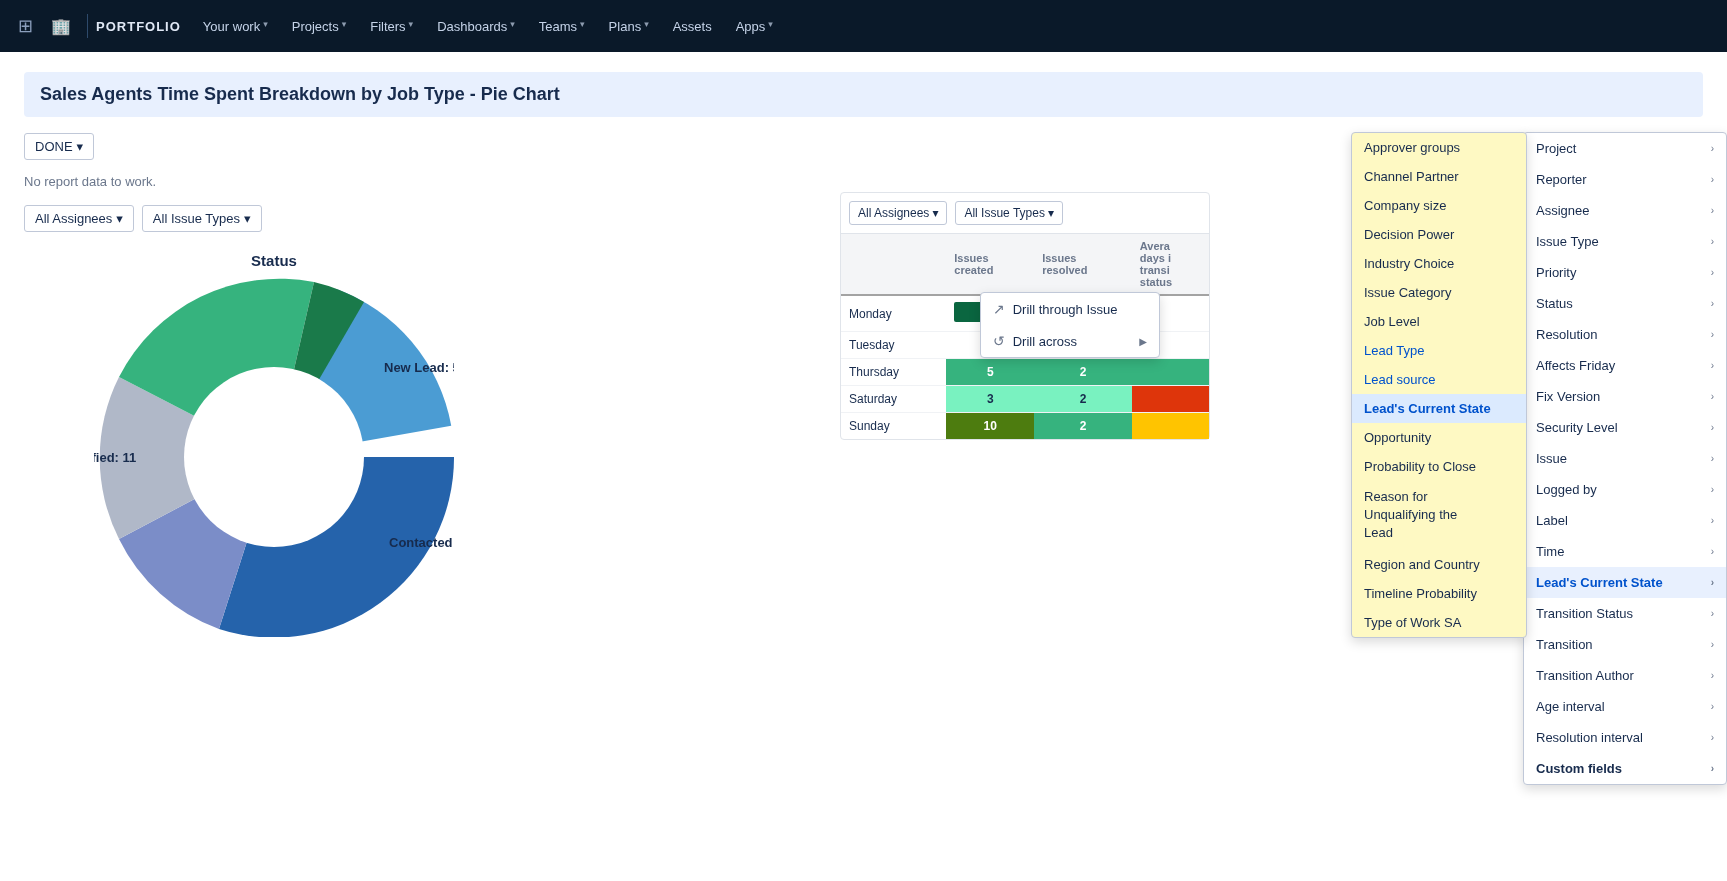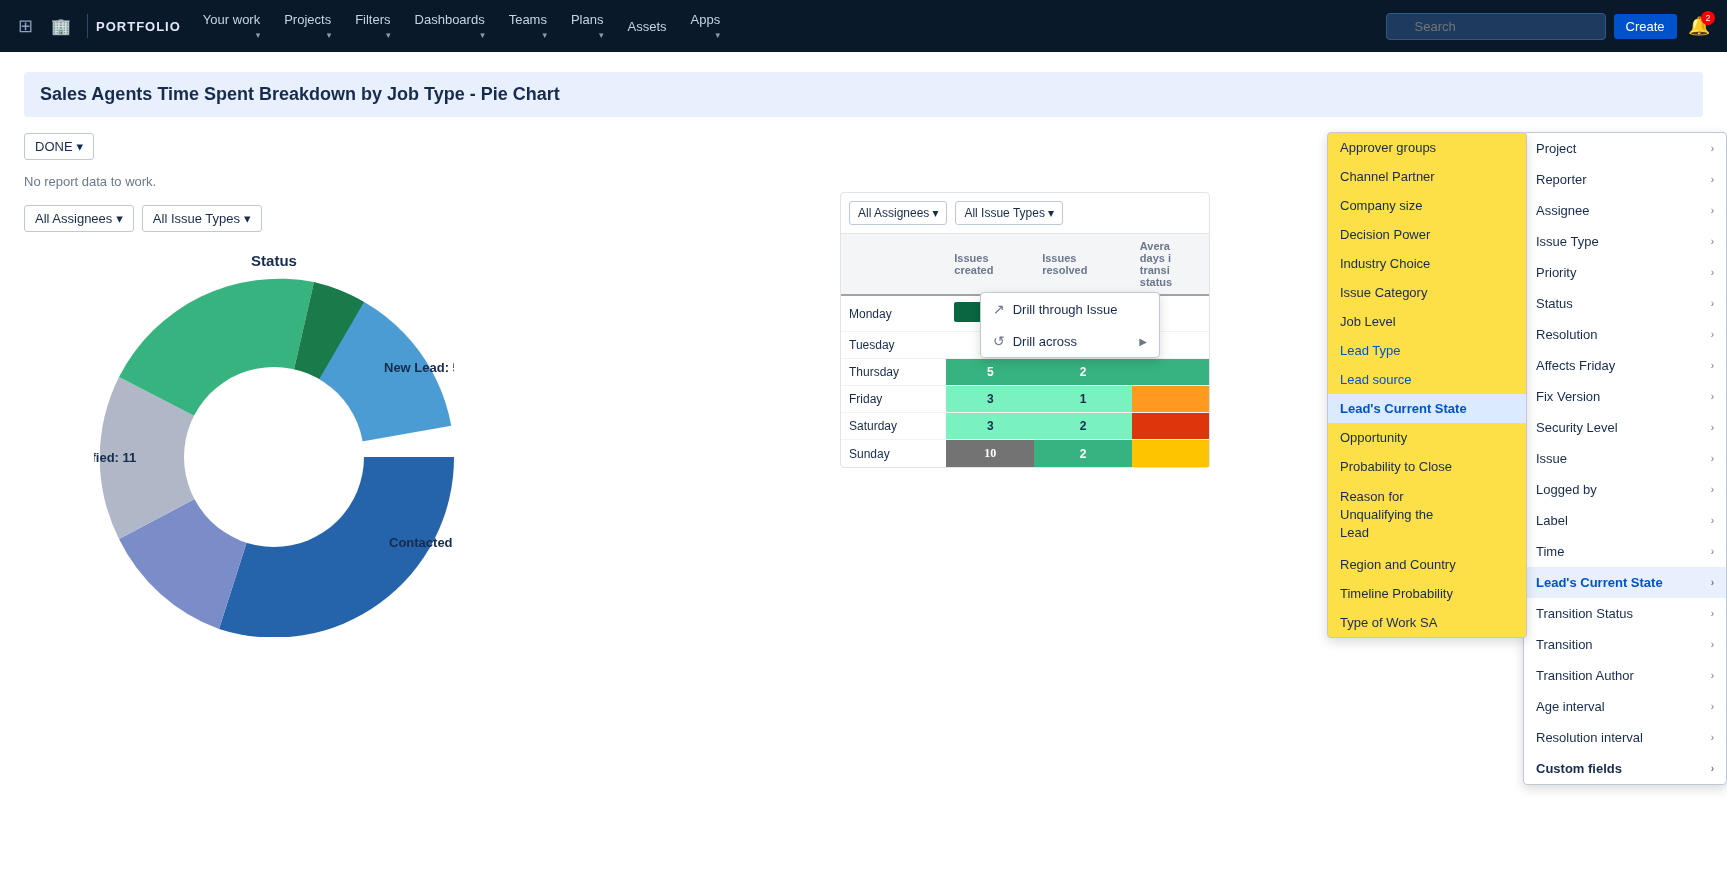--- a/index.html
+++ b/index.html
@@ -19,24 +19,23 @@
     .topnav-grid { color: #8b9fbc; font-size: 18px; cursor: pointer; padding: 6px; }
     .topnav-logo { color: white; font-size: 16px; padding: 4px 8px; }
     .topnav-divider { width: 1px; height: 24px; background: #2e4a6b; margin: 0 4px; }
     .topnav-brand { color: #e0e8f5; font-size: 13px; font-weight: 700; letter-spacing: 1px; margin-right: 8px; }
     .nav-item {
       color: #c5d3e8;
       font-size: 13px;
       padding: 6px 10px;
       cursor: pointer;
       display: flex;
-      align-items: flex-end;
+      align-items: flex-start;
       gap: 3px;
       border-radius: 3px;
-      flex-direction: column;
     }
     .nav-chevron { font-size: 9px; opacity: 0.7; }
     .topnav-right { margin-left: auto; display: flex; align-items: center; gap: 8px; }
     .search-box {
       background: #1e3a5f;
       border: 1px solid #2e5a8a;
       border-radius: 4px;
       color: #c5d3e8;
       font-size: 13px;
       padding: 5px 10px 5px 28px;
@@ -245,22 +244,22 @@
       cursor: pointer;
     }
     .dropdown-item.active { background: #e8f0fe; color: #0052cc; font-weight: 600; }
     .dropdown-chevron { color: #6b778c; font-size: 10px; }
 
     
     .dropdown-panel-2 {
       position: absolute;
       top: 80px;
       right: 200px;
-      width: 200px;
-      background: #fde047;
+      width: 176px;
+      background: #fef9c3;
       border: 1px solid #c0c8d8;
       border-radius: 4px;
       box-shadow: 0 4px 12px rgba(0,0,0,0.15);
       z-index: 50;
     }
     .dropdown-item-2 {
       padding: 7px 12px;
       font-size: 13px;
       color: #172b4d;
       cursor: pointer;
@@ -307,31 +306,20 @@
   <div class="nav-item">
     <span>Plans</span>
     <span class="nav-chevron">▾</span>
   </div>
   <div class="nav-item">
     <span>Assets</span>
   </div>
   <div class="nav-item">
     <span>Apps</span>
     <span class="nav-chevron">▾</span>
-  </div>
-  <div class="topnav-right">
-    <div class="search-wrap">
-      <span class="search-icon-nav">🔍</span>
-      <input class="search-box" type="text" placeholder="Search" style="">
-    </div>
-    <button class="create-btn">Create</button>
-    <button class="notif-btn">
-      🔔
-      <span class="notif-badge">2</span>
-    </button>
   </div>
 </nav>
 
 <div class="main-content">
   <div class="report-area">
 
     
     <div class="report-title">Sales Agents Time Spent Breakdown by Job Type - Pie Chart</div>
 
     
@@ -424,34 +412,28 @@
           <td><span style="display:inline-block;width:28px;height:4px;background:#bf2600;"></span></td>
           <td></td>
         </tr>
         <tr>
           <td class="cell-day">Thursday</td>
           <td style="background:#36b37e;color:white;text-align:center;font-weight:600;">5</td>
           <td style="background:#36b37e;color:white;text-align:center;font-weight:600;">2</td>
           <td style="background:#36b37e;"></td>
         </tr>
         <tr>
-          <td class="cell-day">Friday</td>
-          <td style="background:#79f2c0;text-align:center;font-weight:600;">3</td>
-          <td style="background:#79f2c0;text-align:center;font-weight:600;">1</td>
-          <td style="background:#ff991f;"></td>
-        </tr>
-        <tr>
           <td class="cell-day">Saturday</td>
           <td style="background:#79f2c0;text-align:center;font-weight:600;">3</td>
           <td style="background:#79f2c0;text-align:center;font-weight:600;">2</td>
           <td style="background:#de350b;"></td>
         </tr>
         <tr>
           <td class="cell-day">Sunday</td>
-          <td style="background:#737373;color:white;text-align:center;font-weight:600;font-family:Liberation Serif, serif;">10</td>
+          <td style="background:#4d7c0f;color:white;text-align:center;font-weight:600;">10</td>
           <td style="background:#36b37e;color:white;text-align:center;font-weight:600;">2</td>
           <td style="background:#ffc400;"></td>
         </tr>
       </tbody>
     </table>
   </div>
 
   <div class="drill-menu">
     <div class="drill-item">
       <span class="drill-icon">↗</span>

